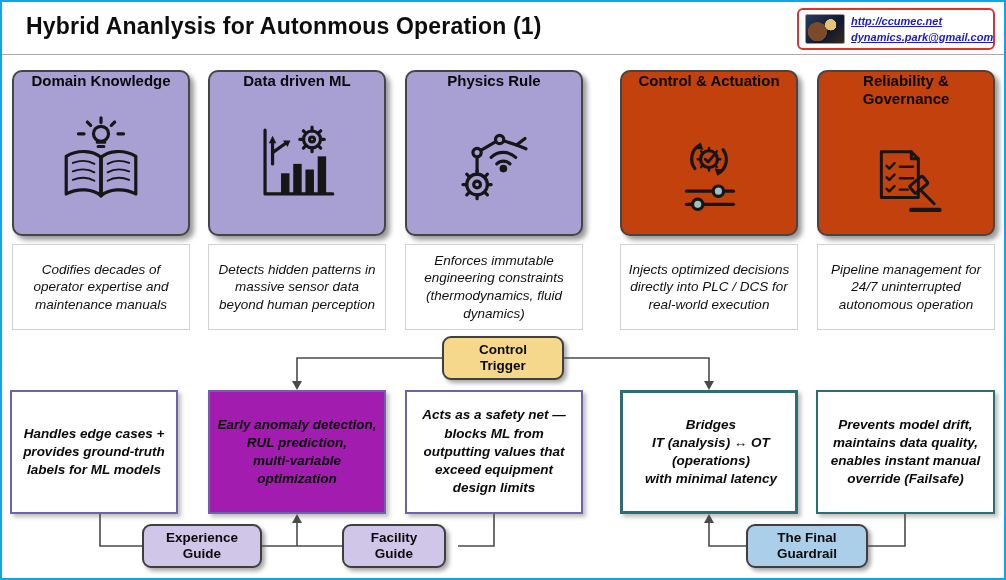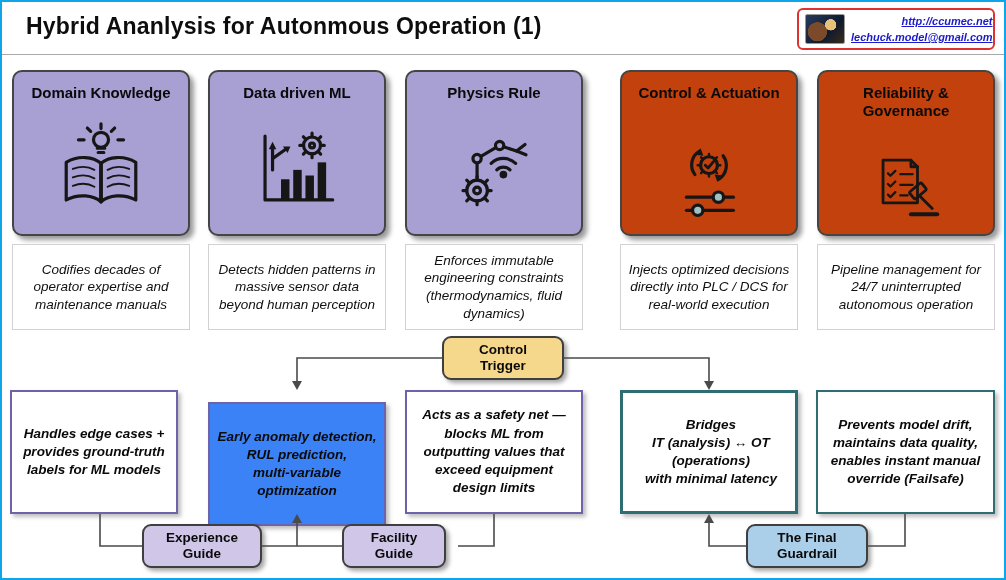--- a/index.html
+++ b/index.html
@@ -14,45 +14,45 @@
   .hr { position:absolute; top:52px; left:0; width:100%; height:1px; background:#a9a9a9; }
 
   .credit { position:absolute; top:6px; right:9px; width:198px; height:42px;
             border:2px solid #e03030; border-radius:6px; background:#fff;
             display:flex; align-items:center; gap:6px; padding:3px 6px; }
   .credit-img { width:40px; height:30px; border:1px solid #999; border-radius:2px; flex:0 0 auto;
     background:
       radial-gradient(circle at 65% 35%, #e8c078 0 18%, transparent 19%),
       radial-gradient(circle at 30% 60%, #7a4a2a 0 30%, transparent 31%),
       linear-gradient(135deg,#2a3a5a 0%,#0e1a2e 60%,#3a2a1a 100%); }
-  .credit-text { display:flex; flex-direction:column; align-items:flex-end; flex:1; }
+  .credit-text { display:flex; flex-direction:column; align-items:flex-start; flex:1; }
   .credit-text a { font-size:11px; font-weight:bold; font-style:italic; color:#1a1acc;
                    text-decoration:underline; line-height:1.5; white-space:nowrap; cursor:pointer; }
 
   .card { position:absolute; top:68px; width:178px; height:166px; border:2px solid #454545;
           border-radius:10px; box-shadow:4px 4px 5px rgba(0,0,0,.4);
           display:flex; flex-direction:column; align-items:center; }
   .card.purple { background:#a89fd3; }
   .card.teal   { background:#c2410c;gap:32px; }
-  .card-title { margin-top:12px; font-size:15px; font-weight:bold; text-align:center;
+  .card-title { margin-top:0; font-size:15px; font-weight:bold; text-align:center;
                 white-space:pre-line; line-height:1.2; color:#0a0a0a; padding:0 6px; }
   .card-icon { margin:auto; display:block; }
 
   .desc { position:absolute; top:242px; width:178px; height:86px; background:#fff;
           border:1px solid #d2d2d2; display:flex; align-items:center; justify-content:center;
           text-align:center; font-style:italic; font-size:13.5px; line-height:1.3;
           white-space:pre-line; color:#101010; padding:4px; }
 
   .role { position:absolute; top:388px; width:178px; height:124px; background:#fff;
           display:flex; align-items:center; justify-content:center; text-align:center;
           font-weight:bold; font-style:italic; font-size:13.5px; line-height:1.35;
           white-space:pre-line; color:#0a0a0a; padding:4px;
           box-shadow:3px 3px 4px rgba(0,0,0,.25); }
   .role.purple-border { border:2px solid #6e62aa; }
-  .role.purple-fill   { background:#3b82f6;margin-top:12px; }
+  .role.purple-fill   { background:#a21caf; }
   .role.teal-border   { border:2px solid #2e6e72; }
   .role.teal-thick    { border-width:3px;padding-left:8px; }
 
   .pill { position:absolute; height:44px; border:2px solid #3f3f3f; border-radius:9px;
           box-shadow:3px 3px 4px rgba(0,0,0,.35); display:flex; align-items:center;
           justify-content:center; text-align:center; font-weight:bold; font-size:13.5px;
           line-height:1.2; white-space:pre-line; color:#0a0a0a; z-index:3; }
   .pill.trigger   { left:440px; top:334px; width:122px; background:#f6d88d; }
   .pill.guide-1   { left:140px; top:522px; width:120px; background:#cfc6e8; }
   .pill.guide-2   { left:340px; top:522px; width:104px; background:#cfc6e8; }
@@ -65,21 +65,21 @@
 
 <div class="page">
 
   <div class="title">Hybrid Ananlysis for Autonmous Operation (1)</div>
   <div class="hr"></div>
 
   <div class="credit">
     <div class="credit-img"></div>
     <div class="credit-text">
       <a>http://ccumec.net</a>
-      <a>lechuck.model@gmail.com</a>
+      <a>dynamics.park@gmail.com</a>
     </div>
   </div>
 
   <div class="card purple" style="left:10px">
     <div class="card-title">Domain Knowledge</div>
     <svg class="card-icon" width="94" height="94" viewBox="0 0 100 100">
       <g fill="none" stroke="#161616" stroke-width="3.4" stroke-linecap="round" stroke-linejoin="round">
         <circle cx="50" cy="20" r="8"></circle>
         <path d="M46,29 h8 M47,33.5 h6"></path>
         <path d="M50,8 V3 M39,11 L35.5,7.5 M61,11 L64.5,7.5 M32,20 H26 M68,20 H74"></path>

